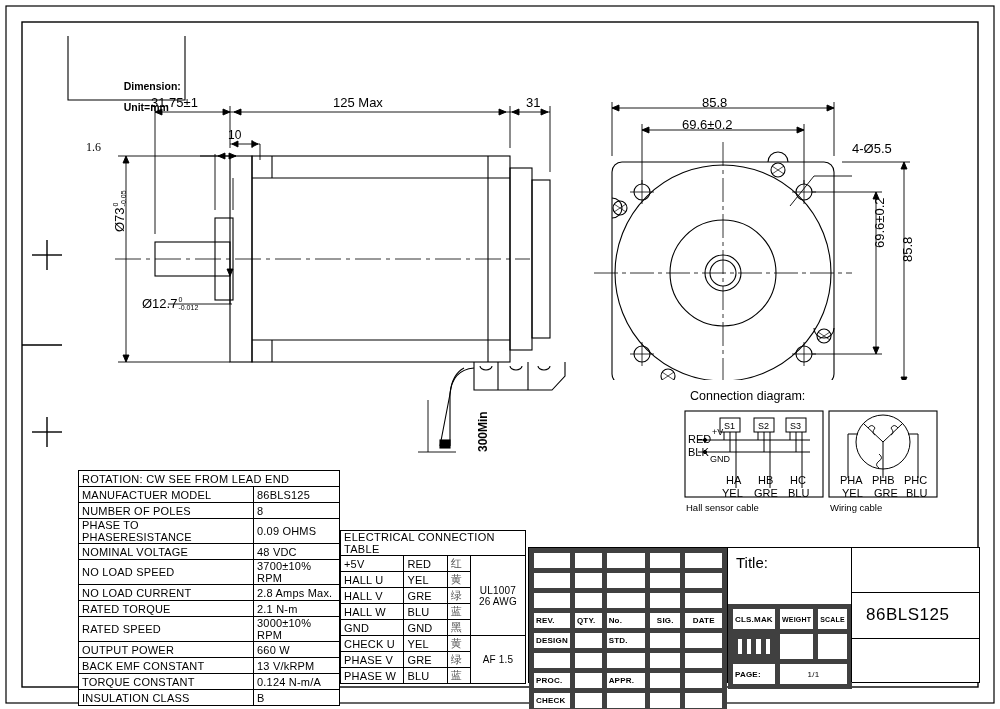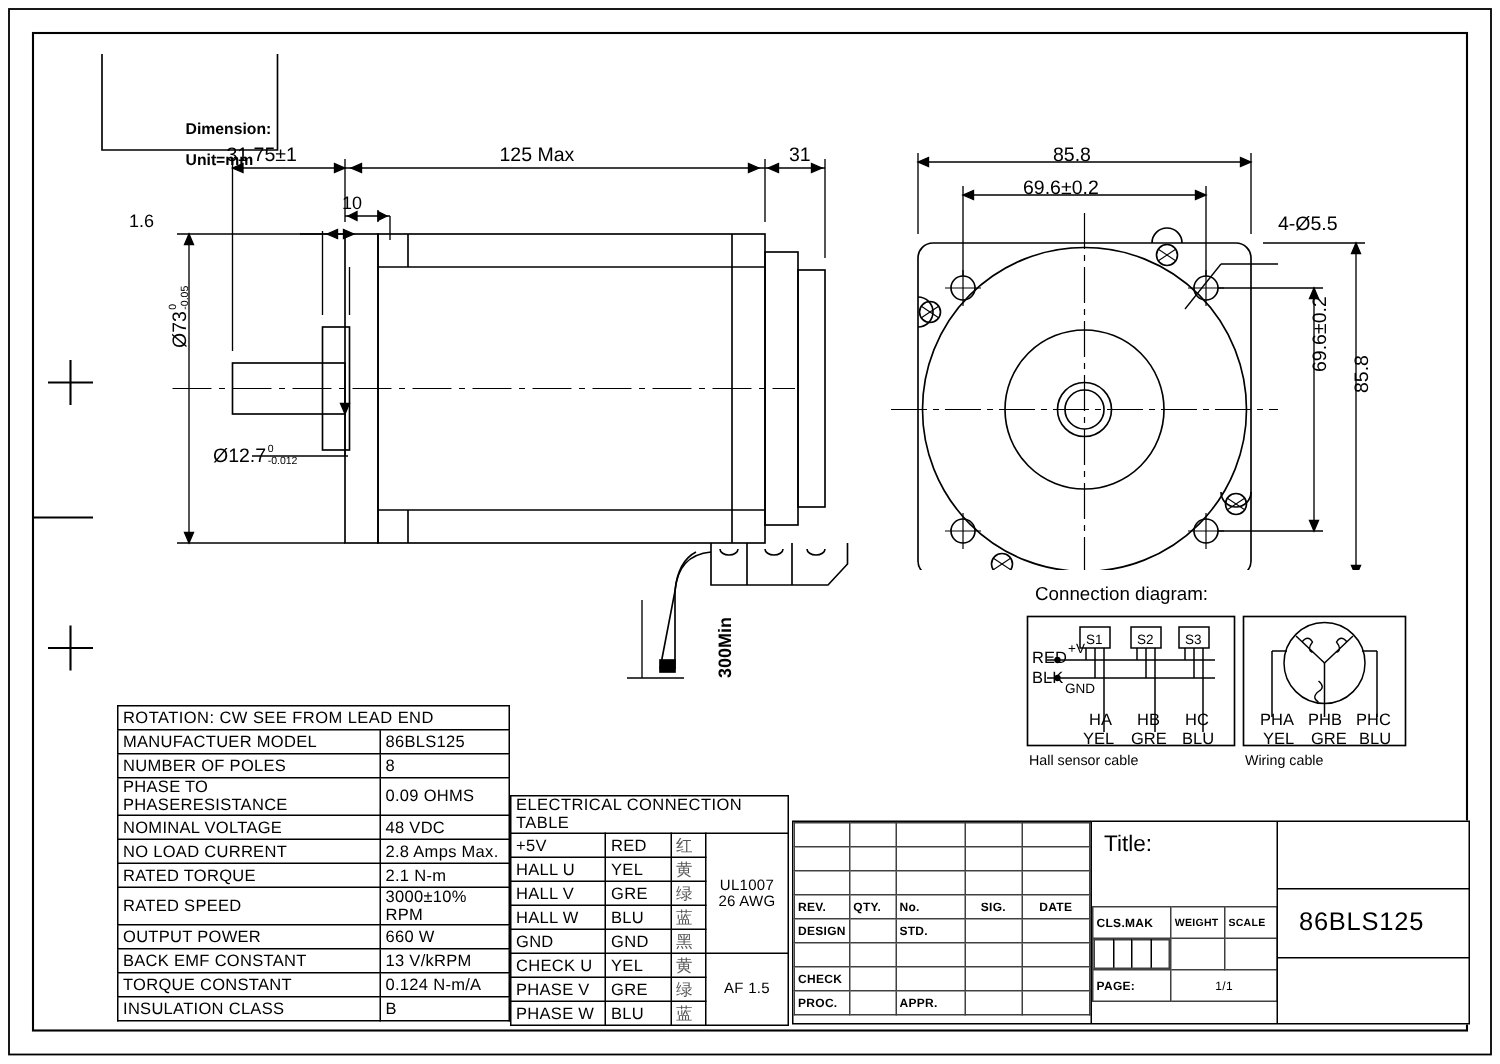--- a/index.html
+++ b/index.html
@@ -8,21 +8,21 @@
   #sheet{position:absolute;left:0;top:0;width:1000px;height:709px;background:#fff;}
   .abs{position:absolute;}
   svg{display:block;}
   .txt{position:absolute;white-space:pre;line-height:1;}
   
   .tbl{position:absolute;border-collapse:collapse;background:#fff;}
   .tbl td{border:1px solid #000;padding:0 3px;height:15px;font-size:11px;
           font-family:"Liberation Sans",sans-serif;letter-spacing:.2px;}
   .tbl td.hd{font-size:11px;letter-spacing:.3px;}
   .cn{font-family:"DejaVu Sans",sans-serif;font-size:9px;color:#555;}
-  .ttl td{border:1px solid #404040;font-size:8px;padding:0 2px;}
+  .ttl td{border:5px solid #404040;font-size:8px;padding:0 2px;}
 </style>
 </head>
 <body>
 
 <div id="sheet">
 
   <svg class="abs" style="left:0;top:0;" width="1000" height="709">
     <rect x="6" y="6" width="988" height="697" fill="none" stroke="#000" stroke-width="1.2"></rect>
     <rect x="22" y="22" width="956" height="665" fill="none" stroke="#000" stroke-width="1.4"></rect>
 
@@ -125,21 +125,21 @@
 
   <div class="txt" style="left:112px;top:70px;font-size:10.5px;font-weight:bold;">
     <span>Dimension:</span><br>
     <span>Unit=mm</span>
   </div>
 
   <div class="txt" style="left:151px;top:96px;font-size:13px;">31.75±1</div>
   <div class="txt" style="left:333px;top:96px;font-size:13px;">125 Max</div>
   <div class="txt" style="left:526px;top:96px;font-size:13px;">31</div>
   <div class="txt" style="left:228px;top:129px;font-size:12px;">10</div>
-  <div class="txt" style="left:86px;top:141px;font-size:12px;">1.6</div>
+  <div class="txt" style="left:86px;top:141px;font-size:12px;font-family:Liberation Serif, serif;">1.6</div>
 
   <div class="abs" style="left:112px;top:232px;transform:rotate(-90deg);transform-origin:0 0;
               font-size:13px;display:flex;align-items:center;">
     <span>Ø73</span>
     <span style="display:inline-flex;flex-direction:column;font-size:7px;line-height:1.05;margin-left:1px;">
       <span>0</span>
       <span>-0.05</span>
     </span>
   </div>
 
@@ -343,20 +343,24 @@
         </tr>
     <tr>
           <td>PHASE TO PHASERESISTANCE</td>
           <td>0.09 OHMS</td>
         </tr>
     <tr>
           <td>NOMINAL VOLTAGE</td>
           <td>48 VDC</td>
         </tr>
     <tr>
+          <td>NO LOAD SPEED</td>
+          <td>3700±10% RPM</td>
+        </tr>
+    <tr>
           <td>NO LOAD CURRENT</td>
           <td>2.8 Amps Max.</td>
         </tr>
     <tr>
           <td>RATED TORQUE</td>
           <td>2.1 N-m</td>
         </tr>
     <tr>
           <td>RATED SPEED</td>
           <td>3000±10% RPM</td>
@@ -473,32 +477,32 @@
         <td></td>
       </tr>
       <tr>
         <td style="height:13px;"></td>
             <td></td>
             <td></td>
             <td></td>
             <td></td>
       </tr>
       <tr>
+        <td style="height:13px;font-weight:bold;">PROC.</td>
+        <td></td>
+        <td style="font-weight:bold;">APPR.</td>
+        <td></td>
+        <td></td>
+      </tr>
+      <tr>
         <td style="height:13px;font-weight:bold;">CHECK</td>
         <td></td>
             <td></td>
             <td></td>
             <td></td>
-      </tr>
-      <tr>
-        <td style="height:13px;font-weight:bold;">PROC.</td>
-        <td></td>
-        <td style="font-weight:bold;">APPR.</td>
-        <td></td>
-        <td></td>
       </tr>
     </tbody>
       </table>
 
     <div class="abs" style="left:198px;top:0;width:124px;height:134px;border-left:1.2px solid #000;">
       <div class="abs" style="left:8px;top:6px;font-size:15px;">Title:</div>
       <div class="abs" style="left:12px;top:34px;font-size:12.5px;margin-top:28px;">Specification</div>
       <div class="abs" style="left:0;top:56px;width:124px;height:1.2px;background:#000;"></div>
       <table class="tbl ttl" style="left:0;top:56px;width:124px;position:absolute;">
         <tbody>

